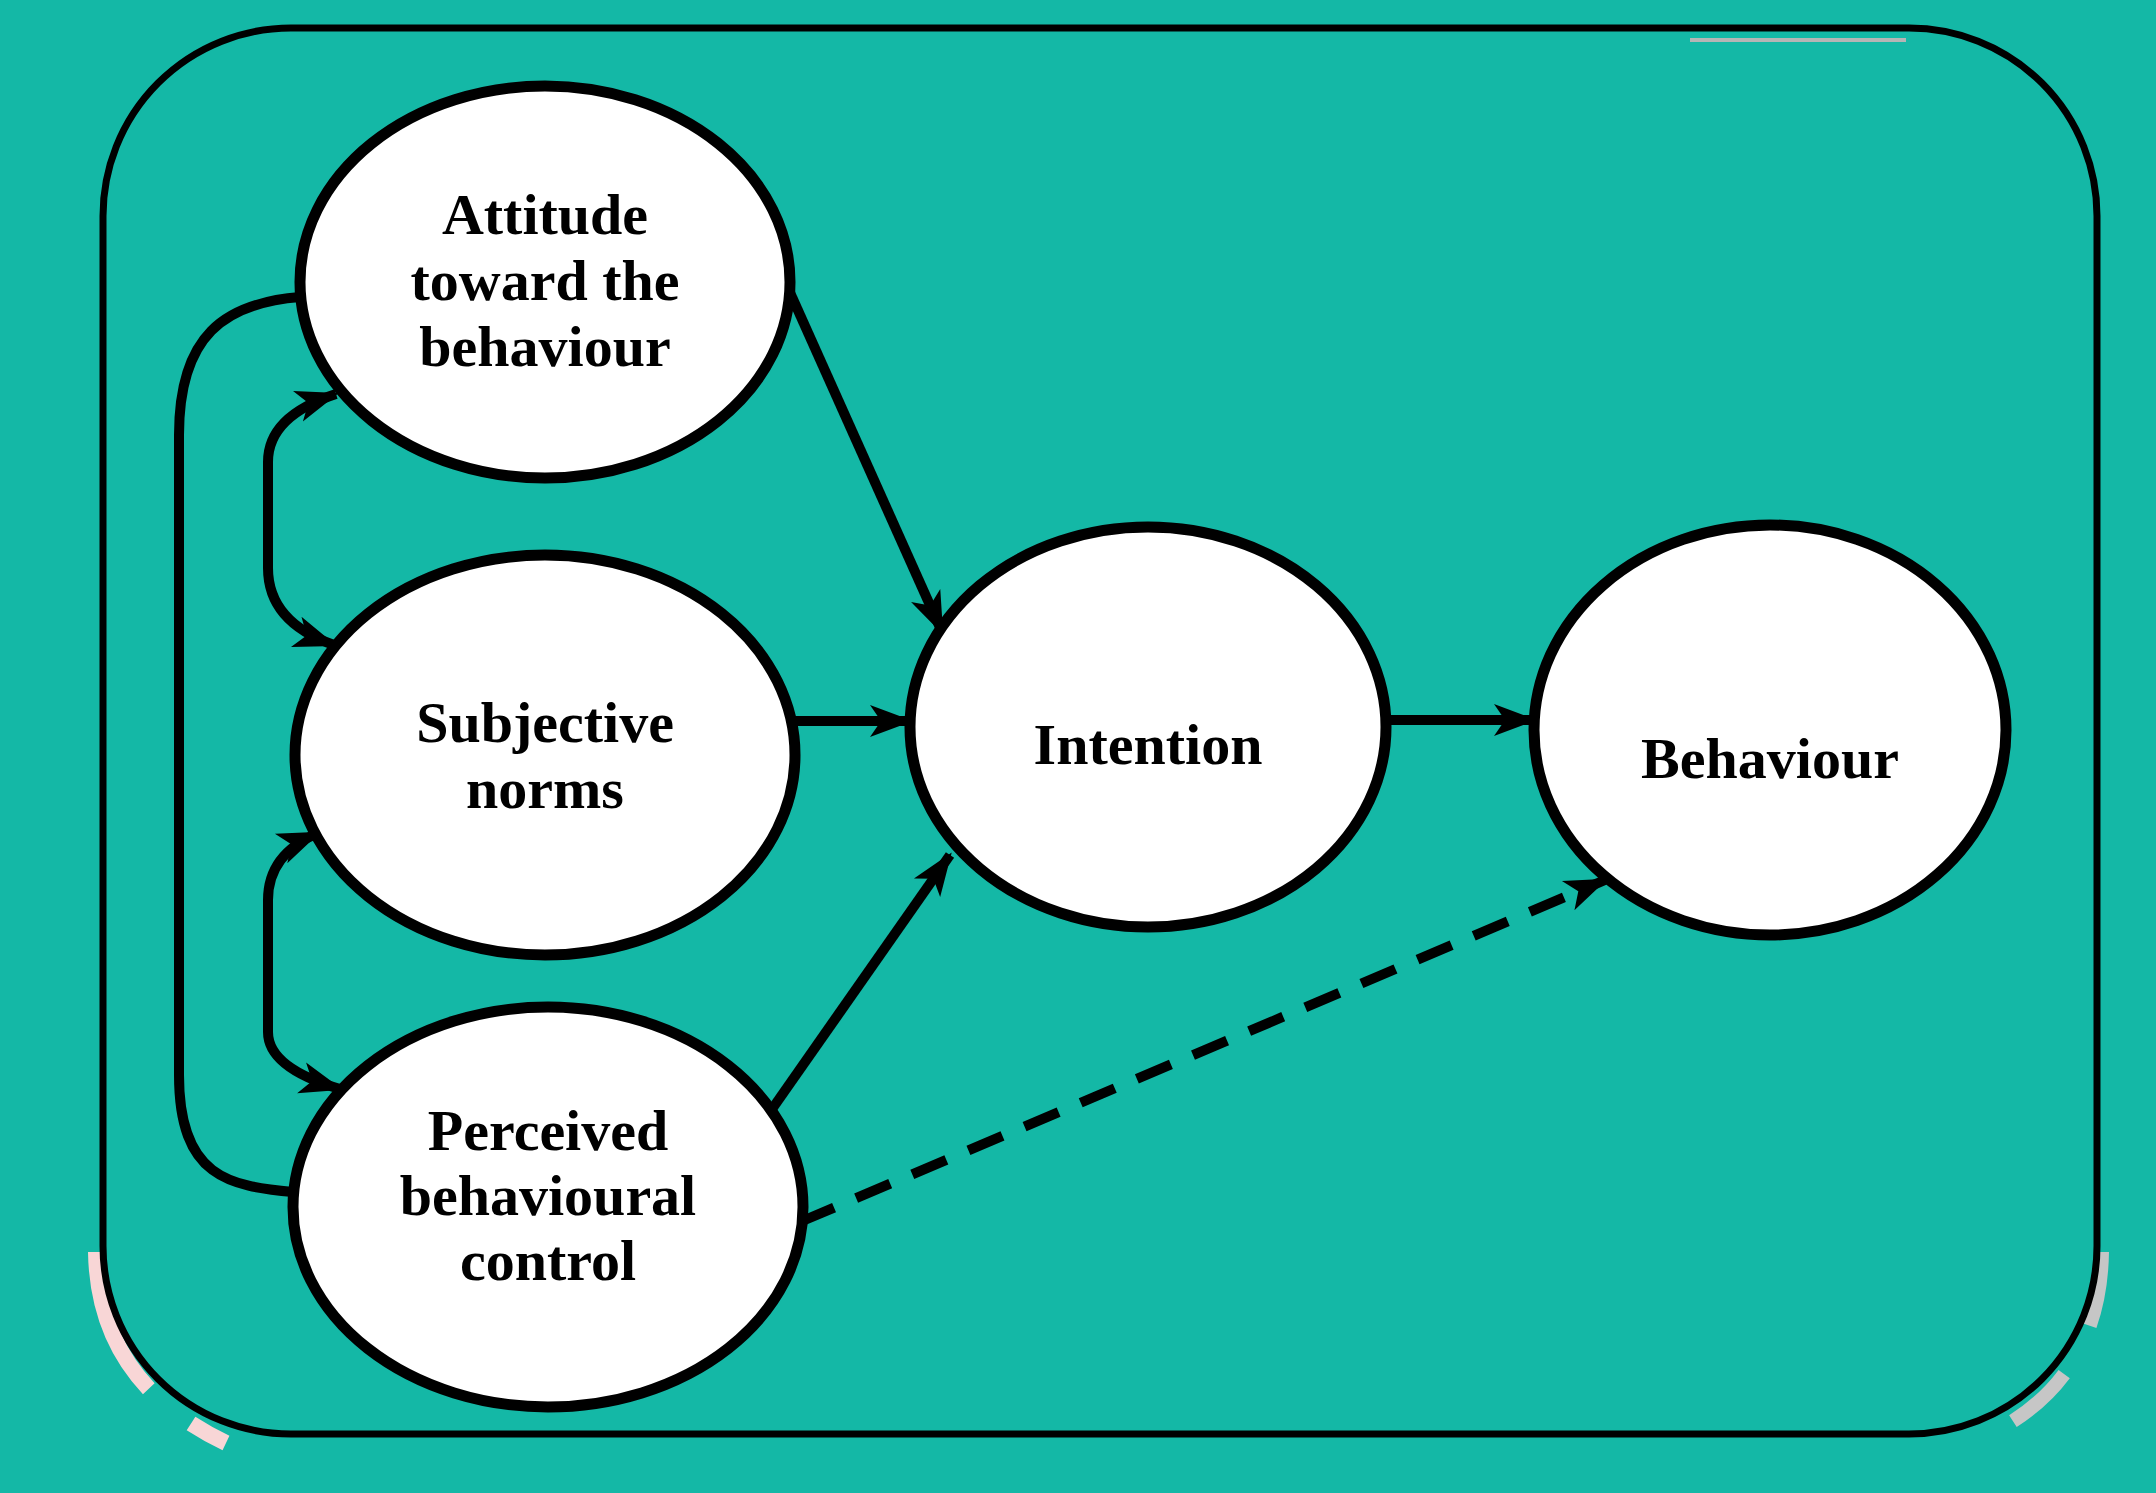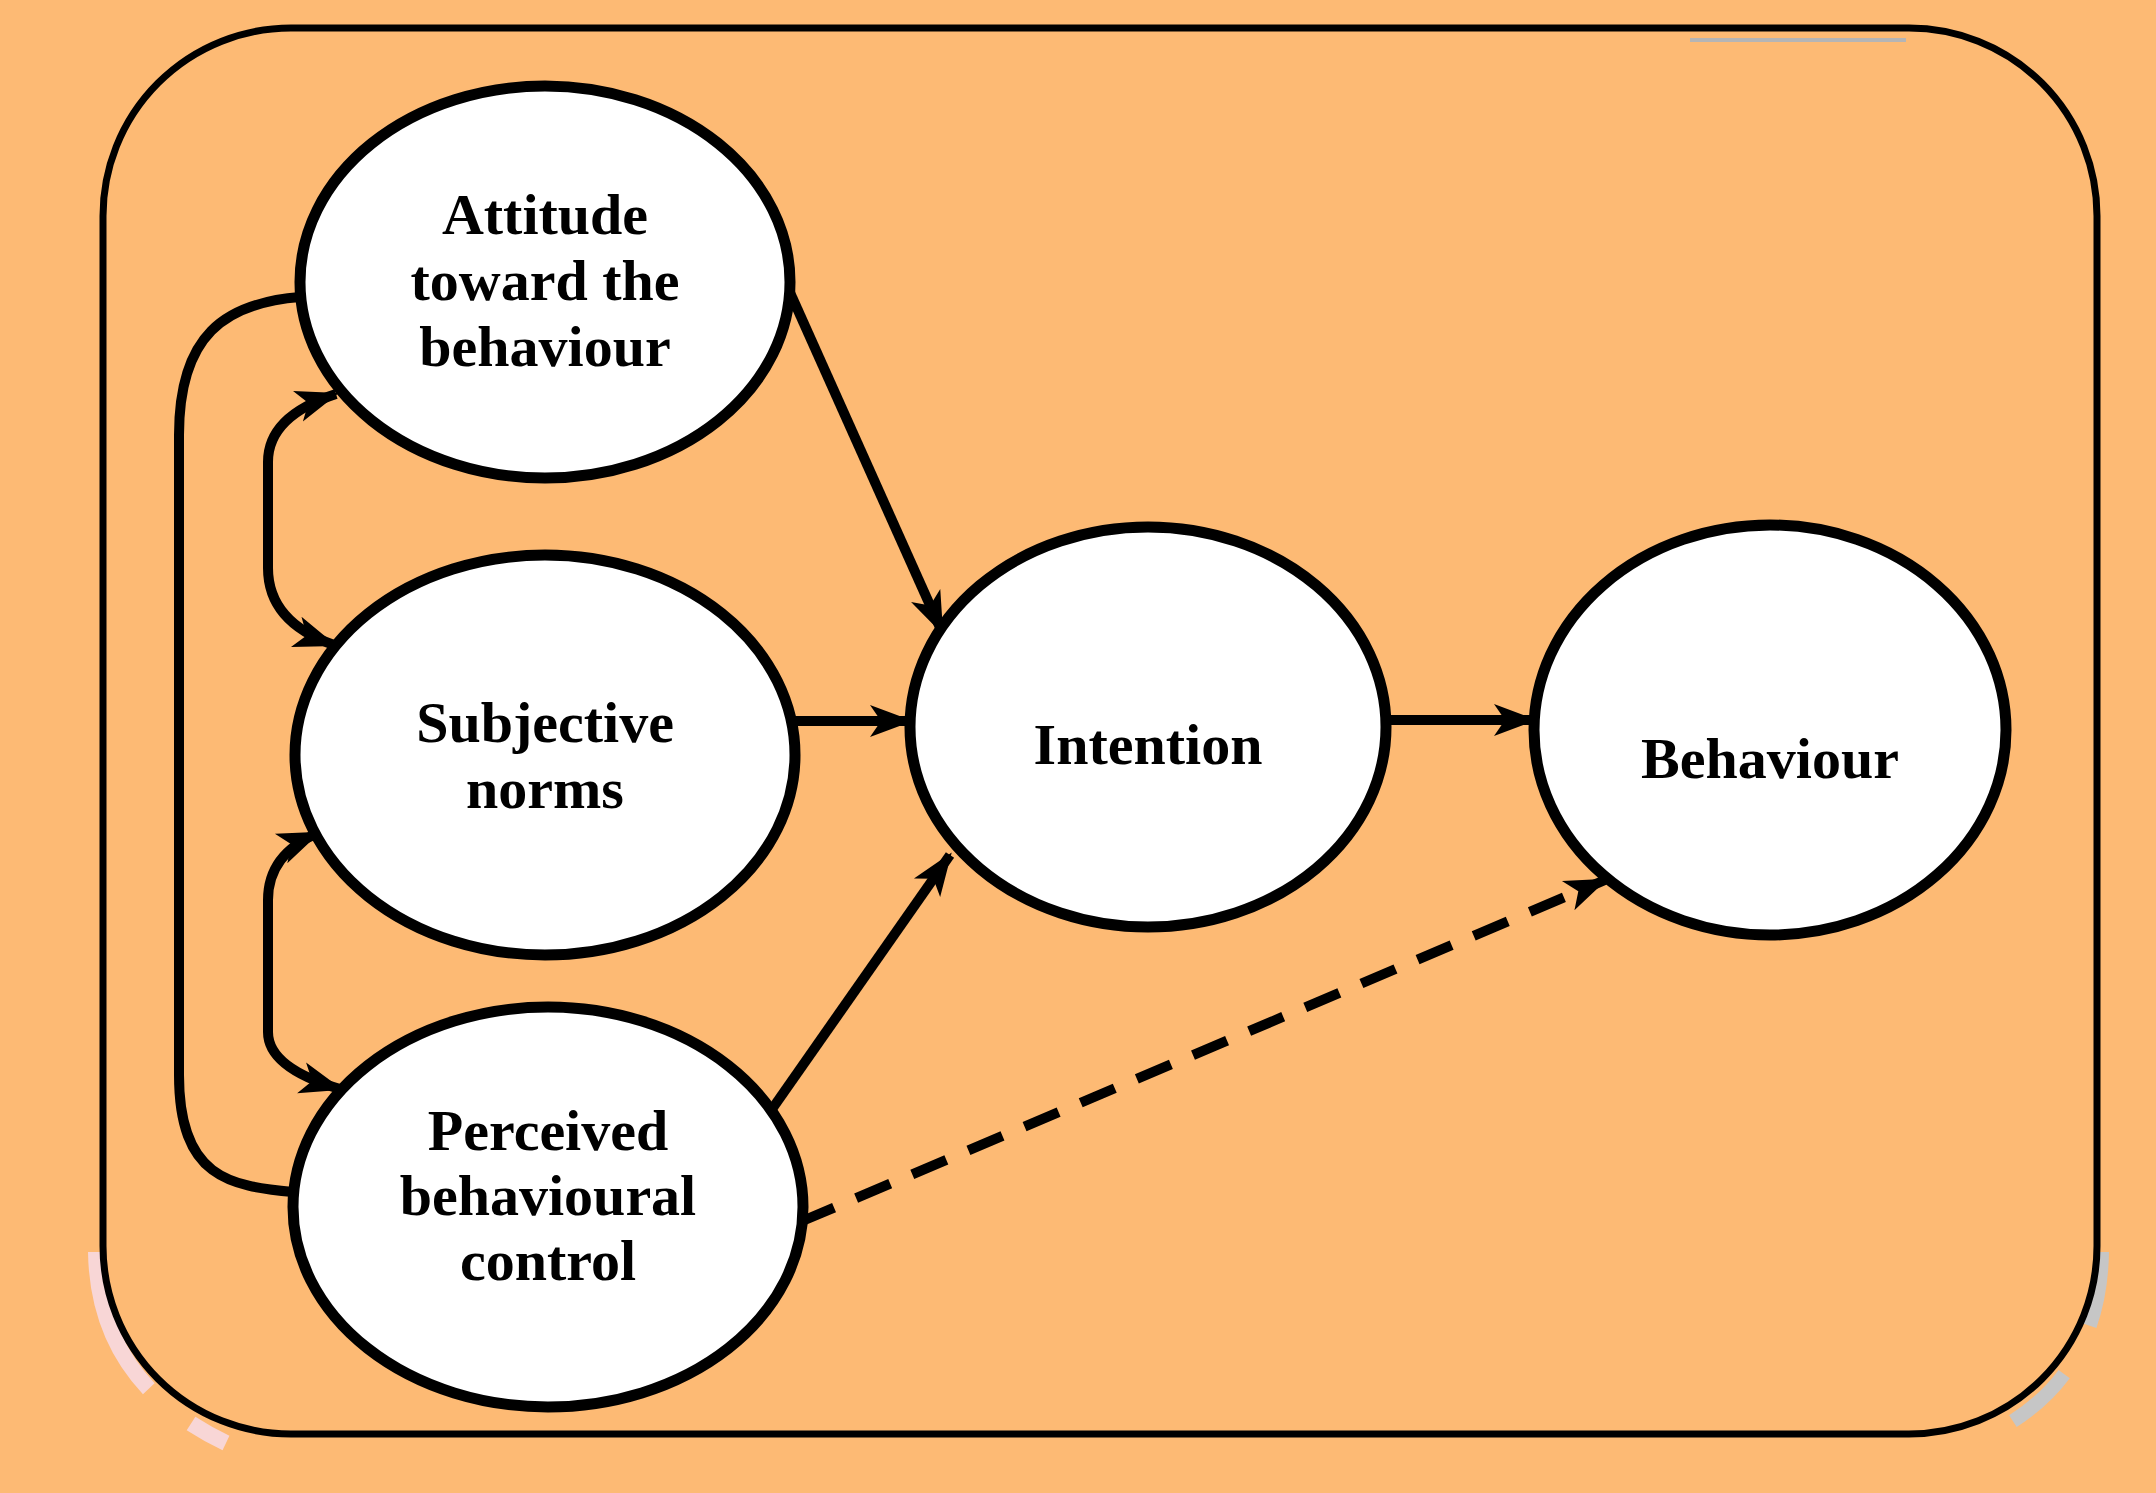--- a/index.html
+++ b/index.html
@@ -4,21 +4,21 @@
 <style>
   html, body {
     margin: 0;
     padding: 0;
     background: #ffffff;
   }
   .stage {
     position: relative;
     width: 2156px;
     height: 1493px;
-    background: #fdba74;
+    background: #14b8a6;
     overflow: hidden;
     font-family: "Liberation Serif", "DejaVu Serif", serif;
   }
   svg { display: block; }
   .node-ellipse {
     fill: #ffffff;
     stroke: #000000;
     stroke-width: 11;
   }
   .node-label {

